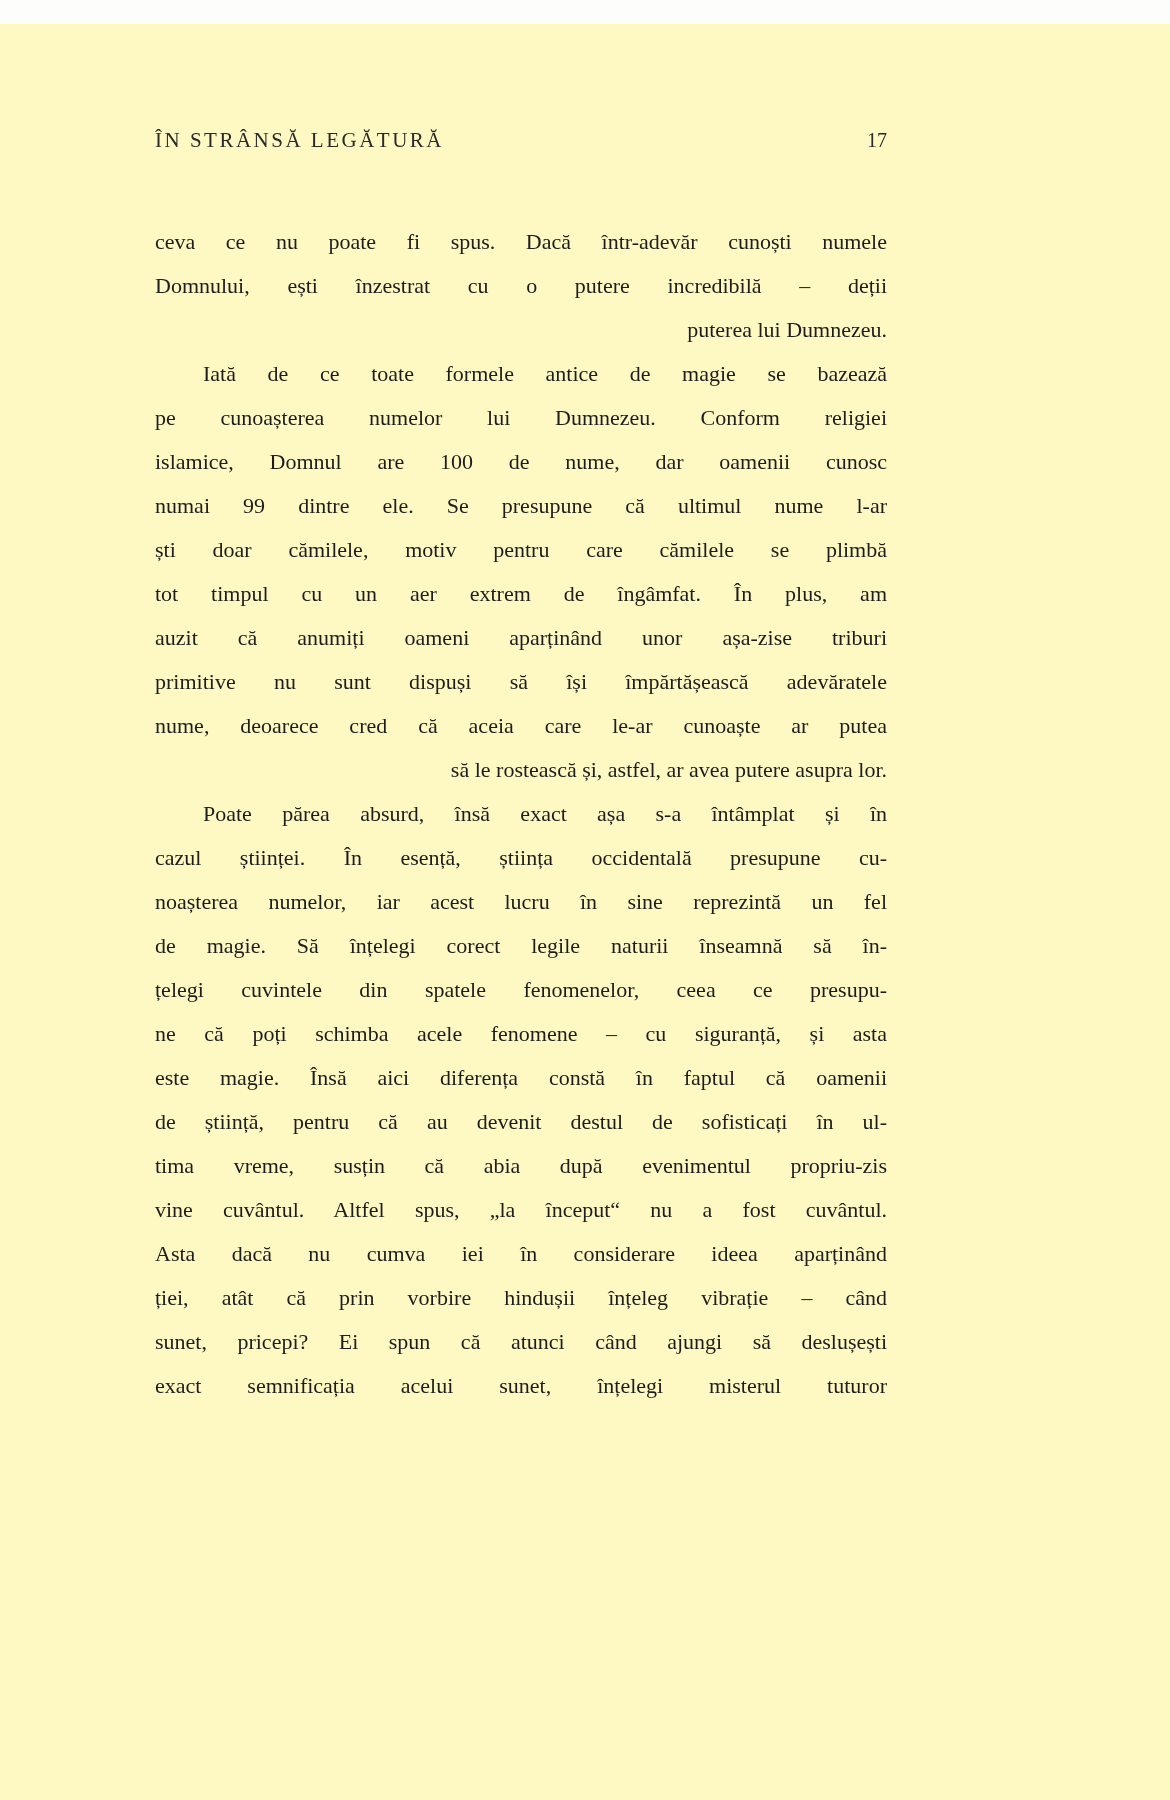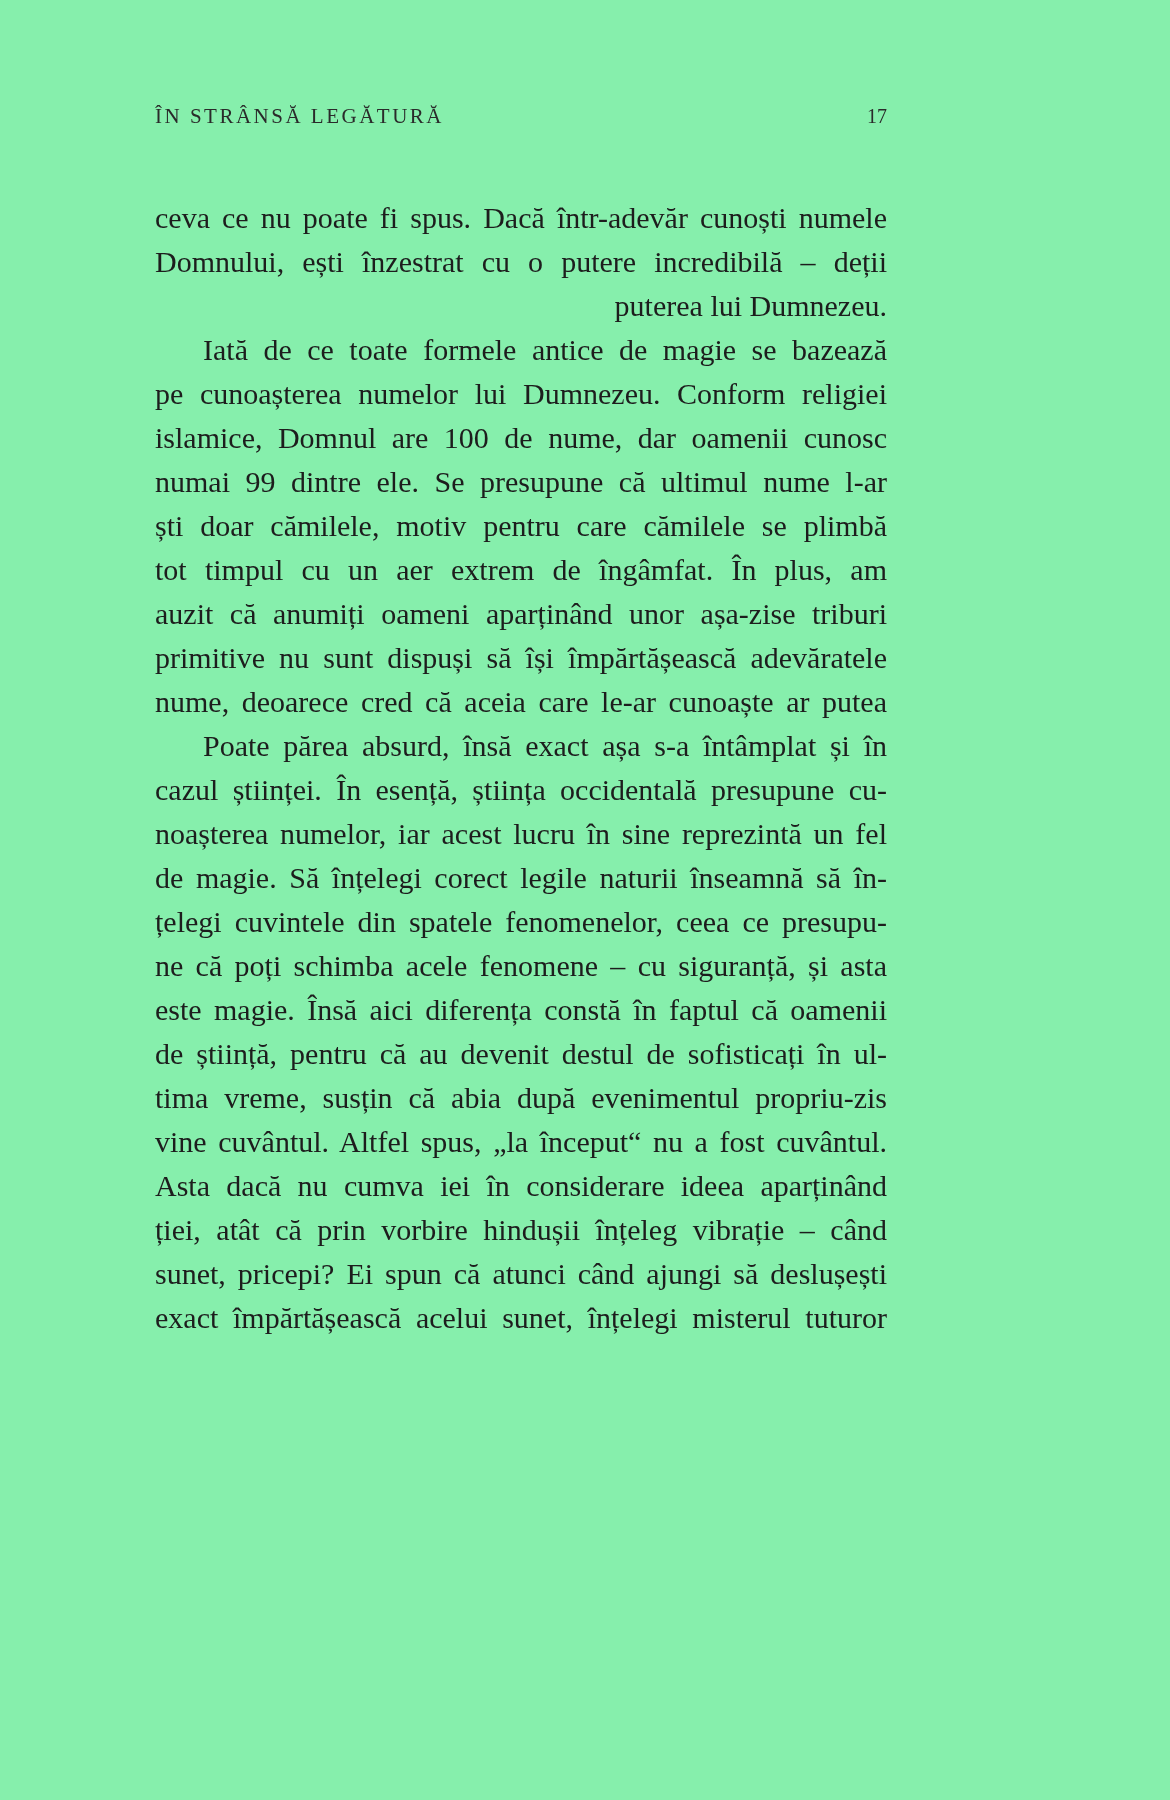--- a/index.html
+++ b/index.html
@@ -9,21 +9,22 @@
     height: 1800px;
     position: relative;
     font-family: "Liberation Serif", "DejaVu Serif", serif;
     color: #1d1d1d;
     background: #fdfdfb;
     overflow: hidden;
   }
   .page {
     position: absolute;
     inset: 0;
-    background: #86efac;
+    background: #fef9c3;
+    margin-top: 24px;
   }
   .page-header {
     position: absolute;
     top: 104px;
     left: 155px;
     width: 732px;
     display: flex;
     justify-content: space-between;
     align-items: baseline;
   }
@@ -34,21 +35,21 @@
   }
   .page-number {
     font-size: 20px;
     color: #2a2a2a;
   }
   .text-block {
     position: absolute;
     top: 196px;
     left: 155px;
     width: 732px;
-    font-size: 30px;
+    font-size: 22px;
     line-height: 44px;
     color: #1d1d1d;
   }
   .line {
     width: 100%;
   }
   .line.just {
     text-align: justify;
     text-align-last: justify;
   }
@@ -80,32 +81,33 @@
       <div class="paragraph">
         <div class="line just indent"><span>Iată de ce toate formele antice de magie se bazează</span></div>
         <div class="line just"><span>pe cunoașterea numelor lui Dumnezeu. Conform religiei</span></div>
         <div class="line just"><span>islamice, Domnul are 100 de nume, dar oamenii cunosc</span></div>
         <div class="line just"><span>numai 99 dintre ele. Se presupune că ultimul nume l-ar</span></div>
         <div class="line just"><span>ști doar cămilele, motiv pentru care cămilele se plimbă</span></div>
         <div class="line just"><span>tot timpul cu un aer extrem de îngâmfat. În plus, am</span></div>
         <div class="line just"><span>auzit că anumiți oameni aparținând unor așa-zise triburi</span></div>
         <div class="line just"><span>primitive nu sunt dispuși să își împărtășească adevăratele</span></div>
         <div class="line just"><span>nume, deoarece cred că aceia care le-ar cunoaște ar putea</span></div>
+        <div class="line last"><span>să le rostească și, astfel, ar avea putere asupra lor.</span></div>
       </div>
       <div class="paragraph">
         <div class="line just indent"><span>Poate părea absurd, însă exact așa s-a întâmplat și în</span></div>
         <div class="line just"><span>cazul științei. În esență, știința occidentală presupune cu-</span></div>
         <div class="line just"><span>noașterea numelor, iar acest lucru în sine reprezintă un fel</span></div>
         <div class="line just"><span>de magie. Să înțelegi corect legile naturii înseamnă să în-</span></div>
         <div class="line just"><span>țelegi cuvintele din spatele fenomenelor, ceea ce presupu-</span></div>
         <div class="line just"><span>ne că poți schimba acele fenomene – cu siguranță, și asta</span></div>
         <div class="line just"><span>este magie. Însă aici diferența constă în faptul că oamenii</span></div>
         <div class="line just"><span>de știință, pentru că au devenit destul de sofisticați în ul-</span></div>
         <div class="line just"><span>tima vreme, susțin că abia după evenimentul propriu-zis</span></div>
         <div class="line just"><span>vine cuvântul. Altfel spus, „la început“ </span><span class="italic">nu a fost</span><span> cuvântul.</span></div>
         <div class="line just"><span>Asta dacă nu cumva iei în considerare ideea aparținând</span></div>
         <div class="line just"><span>ției, atât că prin vorbire hindușii înțeleg vibrație – când</span></div>
         <div class="line just"><span>sunet, pricepi? Ei spun că atunci când ajungi să deslușești</span></div>
-        <div class="line just"><span>exact împărtășească acelui sunet, înțelegi misterul tuturor</span></div>
+        <div class="line just"><span>exact semnificația acelui sunet, înțelegi misterul tuturor</span></div>
       </div>
     </div>
 
 </div>
 
 </body></html>

